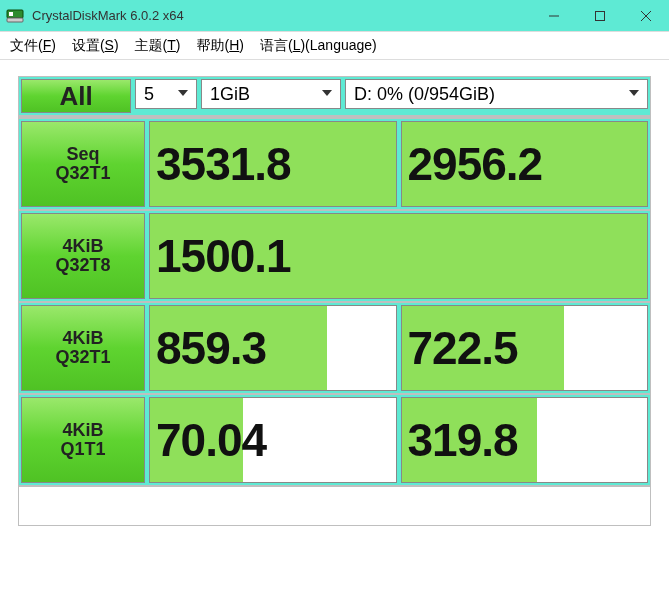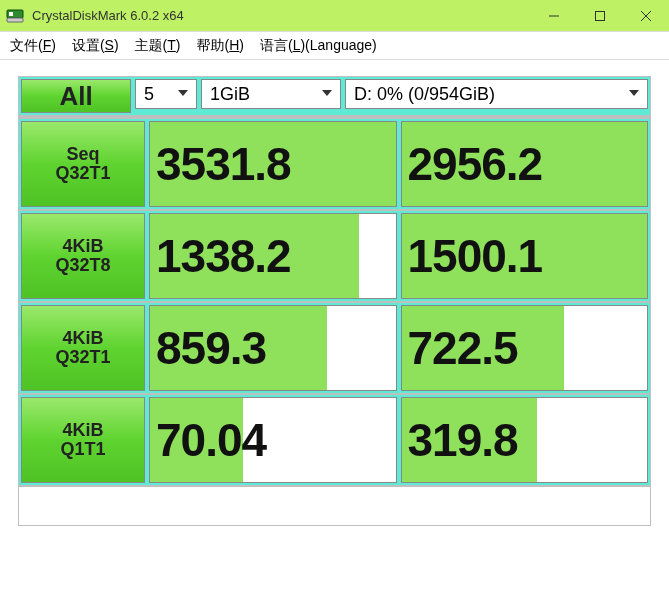--- a/index.html
+++ b/index.html
@@ -6,21 +6,21 @@
   body {
     margin: 0;
     font-family: "Segoe UI", "Microsoft YaHei", sans-serif;
     background: #fff;
     width: 669px;
     height: 612px;
     overflow: hidden;
   }
   .titlebar {
     height: 32px;
-    background: #bef264;
+    background: #5eead4;
     display: flex;
     align-items: center;
     padding: 0 0 0 6px;
     border-bottom: 1px solid #ddd;
   }
   .titlebar .app-icon {
     width: 18px; height: 18px;
     margin-right: 8px;
     position: relative;
   }
@@ -234,23 +234,20 @@
     <div class="valcell" style="--fill: 100%;">
       <span>2956.2</span>
     </div>
   </div>
 
   <div class="grow">
     <div class="testbtn">
       <span>4KiB</span>
       <span>Q32T8</span>
     </div>
-    <div class="valcell" style="--fill: 85%;">
-      <span>1338.2</span>
-    </div>
     <div class="valcell" style="--fill: 100%;">
       <span>1500.1</span>
     </div>
   </div>
 
   <div class="grow">
     <div class="testbtn">
       <span>4KiB</span>
       <span>Q32T1</span>
     </div>

